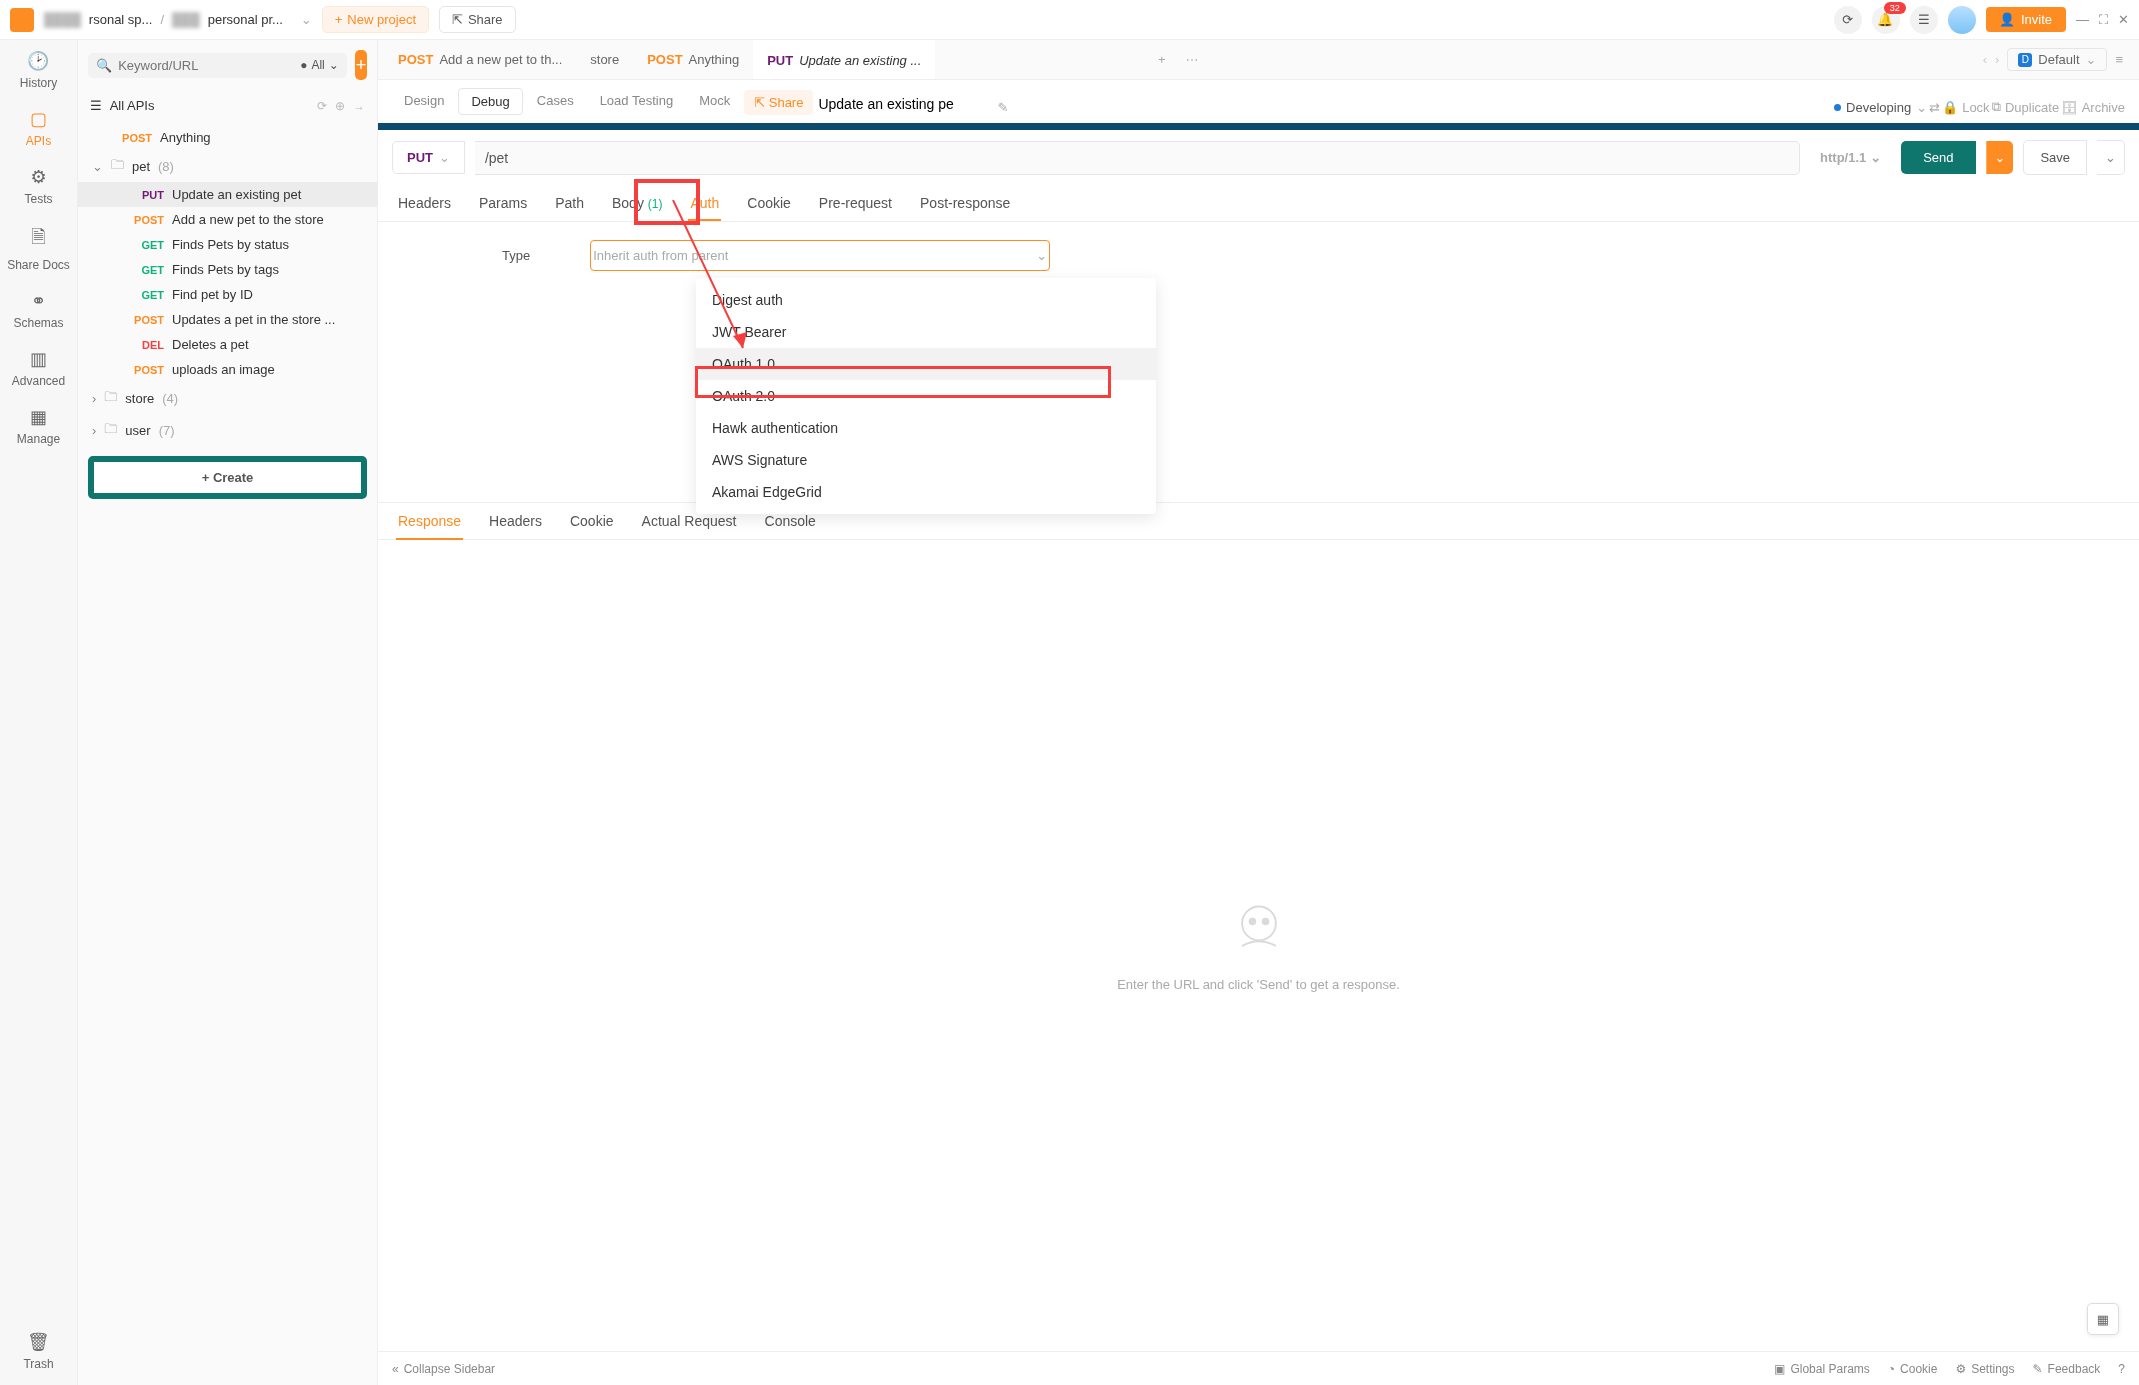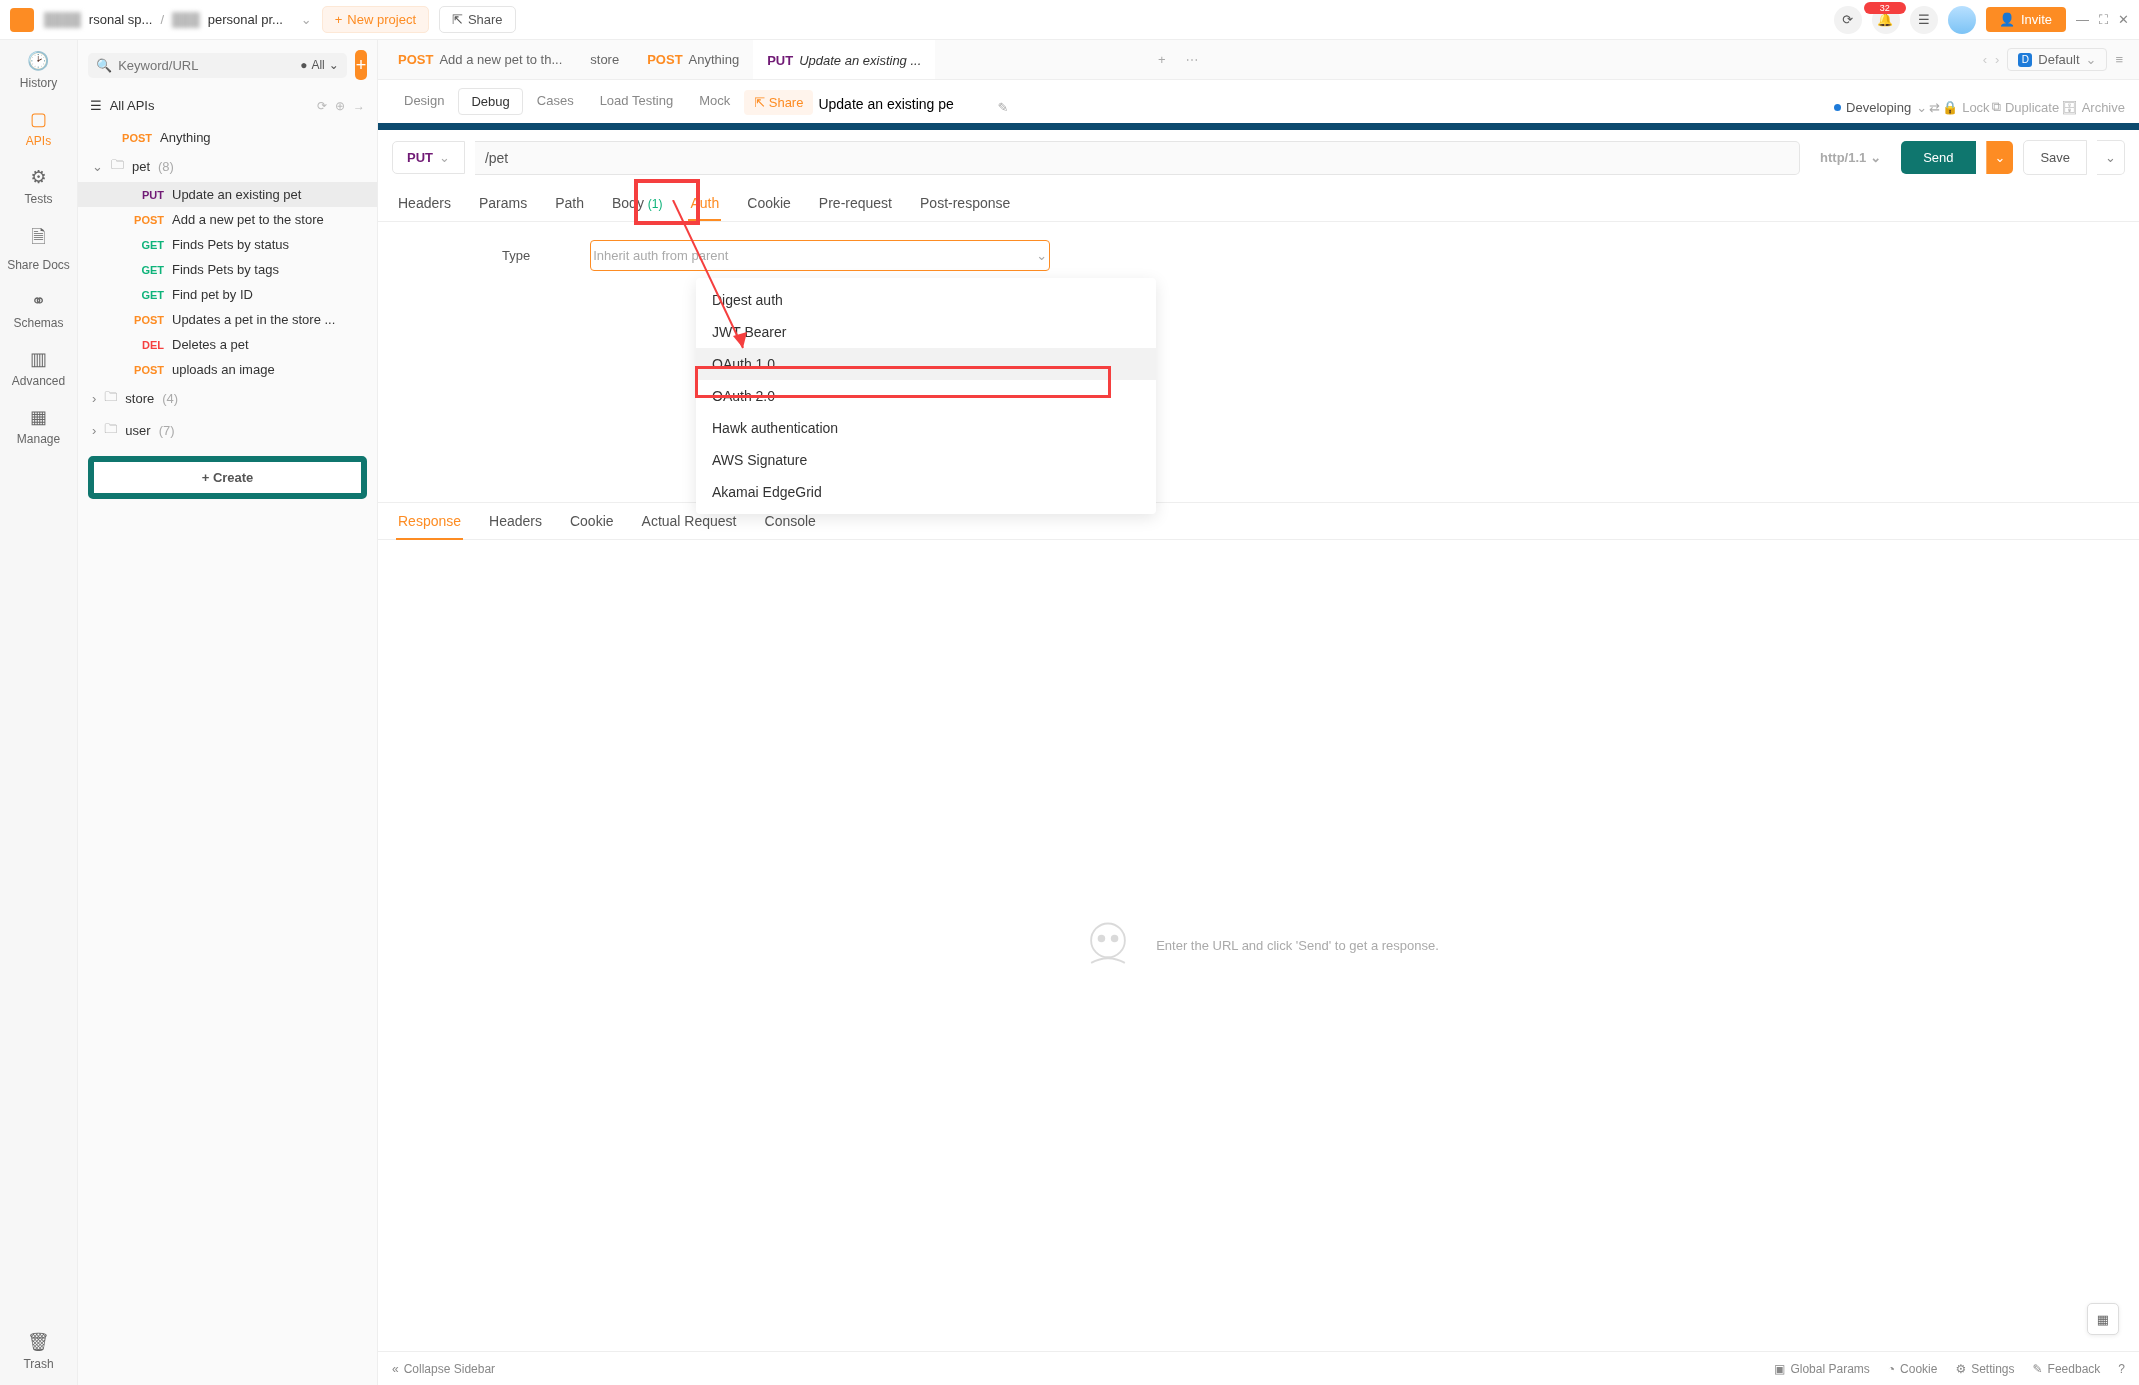--- a/index.html
+++ b/index.html
@@ -11,21 +11,21 @@
 .topbar { display: flex; align-items: center; height: 40px; padding: 0 10px; border-bottom: 1px solid #eee; gap: 10px; }
 .logo { width: 24px; height: 24px; background: #fd8c23; border-radius: 4px; }
 .breadcrumb { display: flex; align-items: center; gap: 8px; color: #333; }
 .breadcrumb .sep { color: #aaa; }
 .btn { display: inline-flex; align-items: center; gap: 5px; padding: 5px 12px; border-radius: 5px; border: none; background: transparent; cursor: pointer; font-size: 13px; }
 .btn-newproject { background: #fff4ec; color: #fd8c23; border: 1px solid #fde8d6; }
 .btn-share-top { border: 1px solid #e5e5e5; color: #555; }
 .spacer { flex: 1; }
 .topicons { display: flex; align-items: center; gap: 10px; }
 .icon-btn { width: 28px; height: 28px; display: inline-flex; align-items: center; justify-content: center; border-radius: 50%; background: #f2f2f2; color: #555; position: relative; cursor: pointer; }
-.badge { position: absolute; top: -4px; right: -6px; background: #f53f3f; color: #fff; font-size: 9px; border-radius: 8px; padding: 1px 16px; min-width: 14px; text-align: left; }
+.badge { position: absolute; top: -4px; right: -6px; background: #f53f3f; color: #fff; font-size: 9px; border-radius: 8px; padding: 1px 6px; min-width: 14px; text-align: left; }
 .avatar { width: 28px; height: 28px; border-radius: 50%; background: linear-gradient(#b8e0ff,#7cc3f5); }
 .btn-invite { background: #fd8c23; color: #fff; border-radius: 4px; padding: 5px 14px; }
 
 
 .tabsbar { display: flex; align-items: center; height: 40px; border-bottom: 1px solid #eee; padding: 0 6px; background: #fafafa; }
 .tab { display: flex; align-items: center; padding: 0 14px; height: 100%; gap: 6px; color: #666; cursor: pointer; font-size: 13px; }
 .tab .method { font-weight: 600; }
 .tab.active { background: #fff; border-top: 2px solid transparent; }
 .tab.active .title-italic { font-style: italic; font-weight: 500; color: #333; }
 .m-post { color: #fd8c23; }
@@ -100,21 +100,21 @@
 .dropdown { position: absolute; top: 56px; left: 318px; width: 460px; background: #fff; box-shadow: 0 4px 16px rgba(0,0,0,0.1); border-radius: 4px; padding: 6px 0; z-index: 10; }
 .dropdown-item { padding: 8px 16px; color: #333; cursor: pointer; font-size: 14px; }
 .dropdown-item.hover { background: #f2f2f2; }
 .oauth2-highlight { position: absolute; border: 3px solid #f53f3f; pointer-events: none; z-index: 11; }
 .arrow-anno { position: absolute; z-index: 12; pointer-events: none; }
 
 .resp-tabs { display: flex; gap: 24px; padding: 0 18px; border-top: 1px solid #eee; border-bottom: 1px solid #eee; }
 .rtab { padding: 10px 2px; color: #555; cursor: pointer; font-size: 14px; }
 .rtab.active { color: #fd8c23; position: relative; }
 .rtab.active::after { content: ""; position: absolute; bottom: -1px; left: 0; right: 0; height: 2px; background: #fd8c23; }
-.resp-body { flex: 1; display: flex; flex-direction: row; align-items: center; justify-content: center; color: #aaa; gap: 18px; }
+.resp-body { flex: 1; display: flex; flex-direction: column; align-items: center; justify-content: center; color: #aaa; gap: 18px; }
 .owl { width: 60px; height: 60px; opacity: 0.3; }
 
 .statusbar { display: flex; align-items: center; height: 34px; border-top: 1px solid #eee; padding: 0 14px; gap: 18px; color: #888; font-size: 12px; }
 .statusbar .spacer2 { flex: 1; }
 .sb-item { display: flex; align-items: center; gap: 5px; cursor: pointer; }
 
 .float-grid { position: absolute; right: 20px; bottom: 50px; width: 32px; height: 32px; border: 1px solid #ddd; border-radius: 5px; display: flex; align-items: center; justify-content: center; box-shadow: 0 1px 4px rgba(0,0,0,0.08); background: #fff; color: #666; cursor: pointer; }
 
 svg { display: block; }
 </style>

